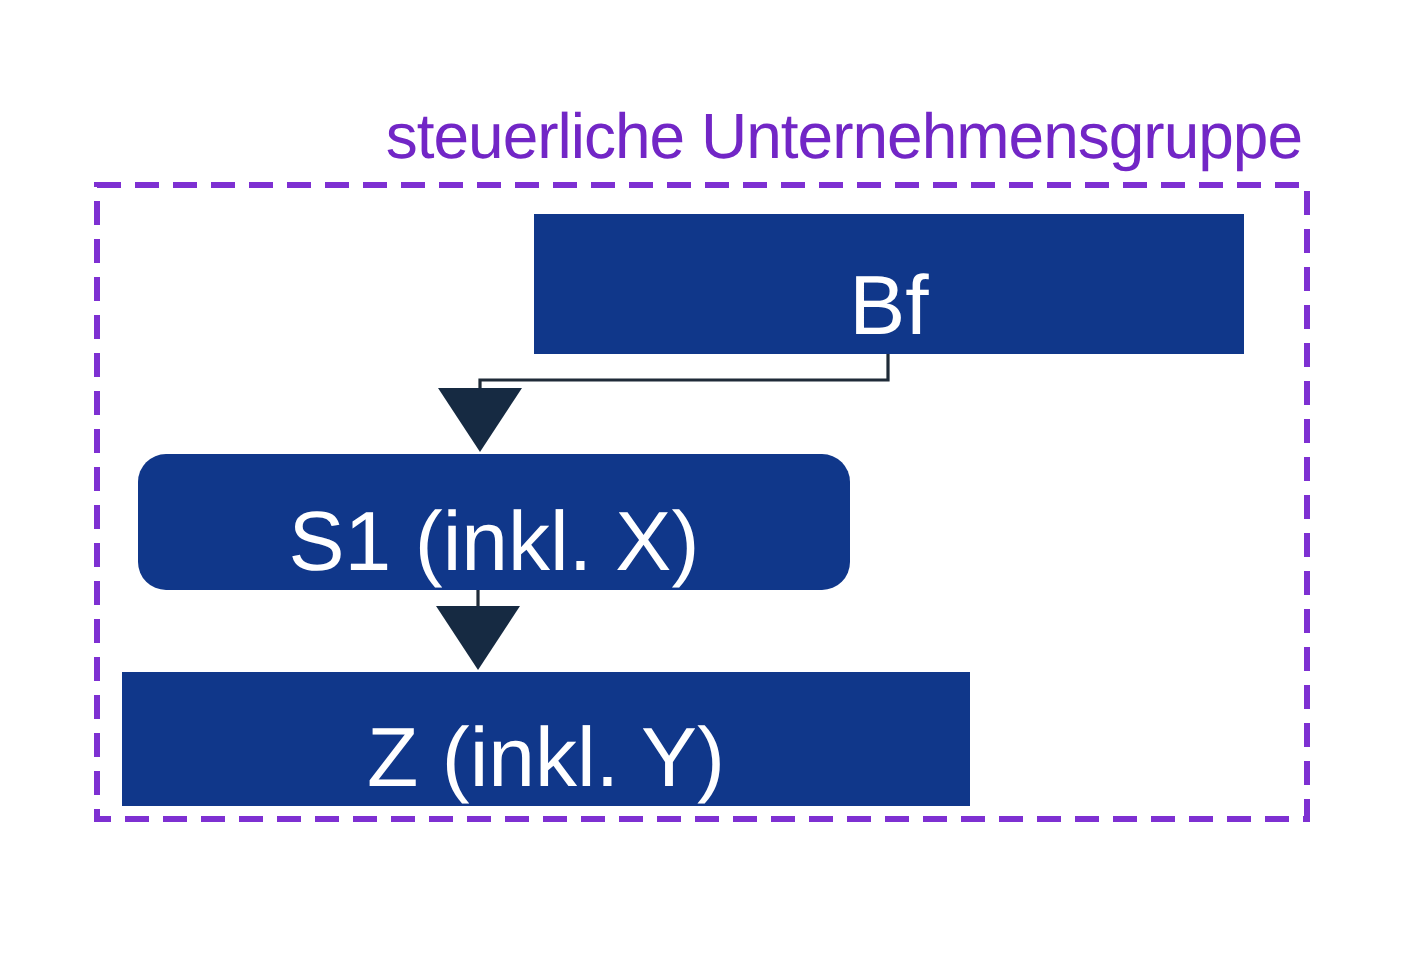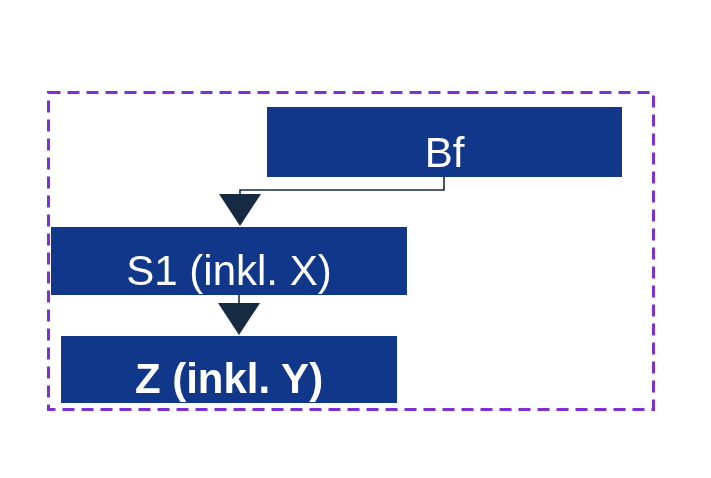--- a/index.html
+++ b/index.html
@@ -61,28 +61,29 @@
     position: absolute;
     background: var(--node-fill);
     color: var(--node-text);
     display: flex;
     align-items: flex-end;
     justify-content: center;
     font-size: 42px;
     white-space: nowrap;
   }
   .node-bf { left: 267px; top: 107px; width: 355px; height: 70px; }
-  .node-s1 { left: 51px;  top: 227px; width: 356px; height: 68px; }
-  .node-z  { left: 61px;  top: 336px; width: 336px; height: 67px; font-weight: bold; }
+  .node-s1 { left: 69px;  top: 227px; width: 356px; height: 68px; border-radius: 14px; }
+  .node-z  { left: 61px;  top: 336px; width: 424px; height: 67px; }
 </style>
 </head>
 <body>
 
 <div class="canvas">
 
+  <div class="diagram-title">steuerliche Unternehmensgruppe</div>
 
   <svg class="overlay" viewBox="0 0 711 478" xmlns="http://www.w3.org/2000/svg">
     <rect class="frame-rect" x="48.5" y="92.5" width="605" height="317"></rect>
 
     <path class="connector-line" d="M444 177 L444 190 L240 190 L240 196"></path>
     <path class="arrowhead" d="M219 194 L261 194 L240 226 Z"></path>
 
     <path class="connector-line" d="M239 295 L239 305"></path>
     <path class="arrowhead" d="M218 303 L260 303 L239 335 Z"></path>
   </svg>

